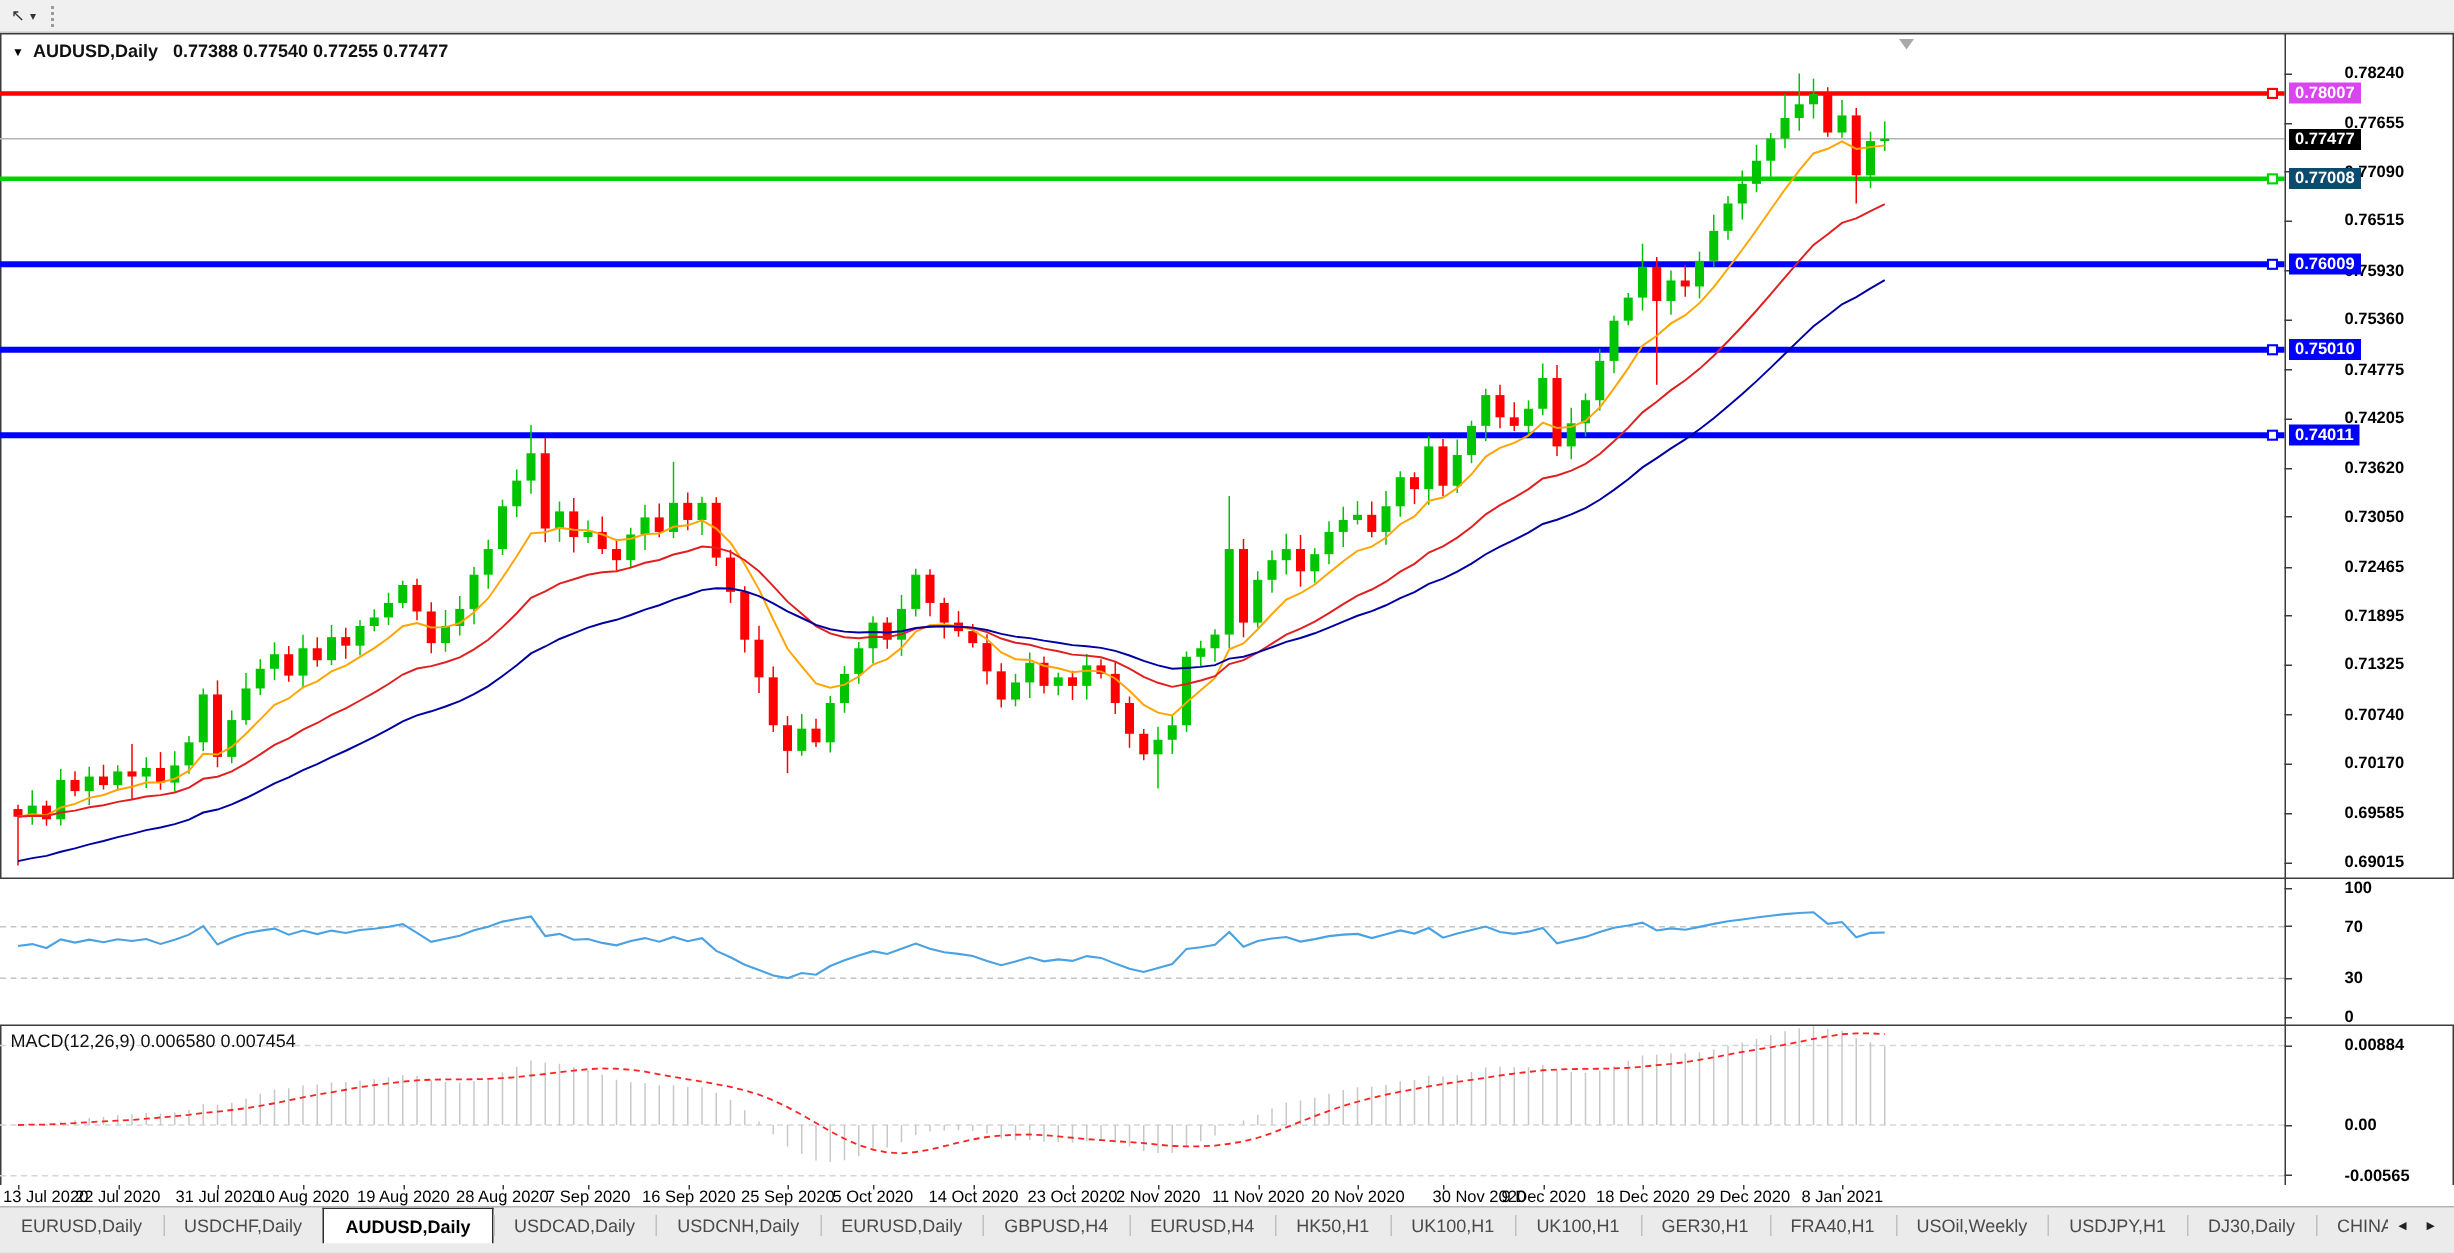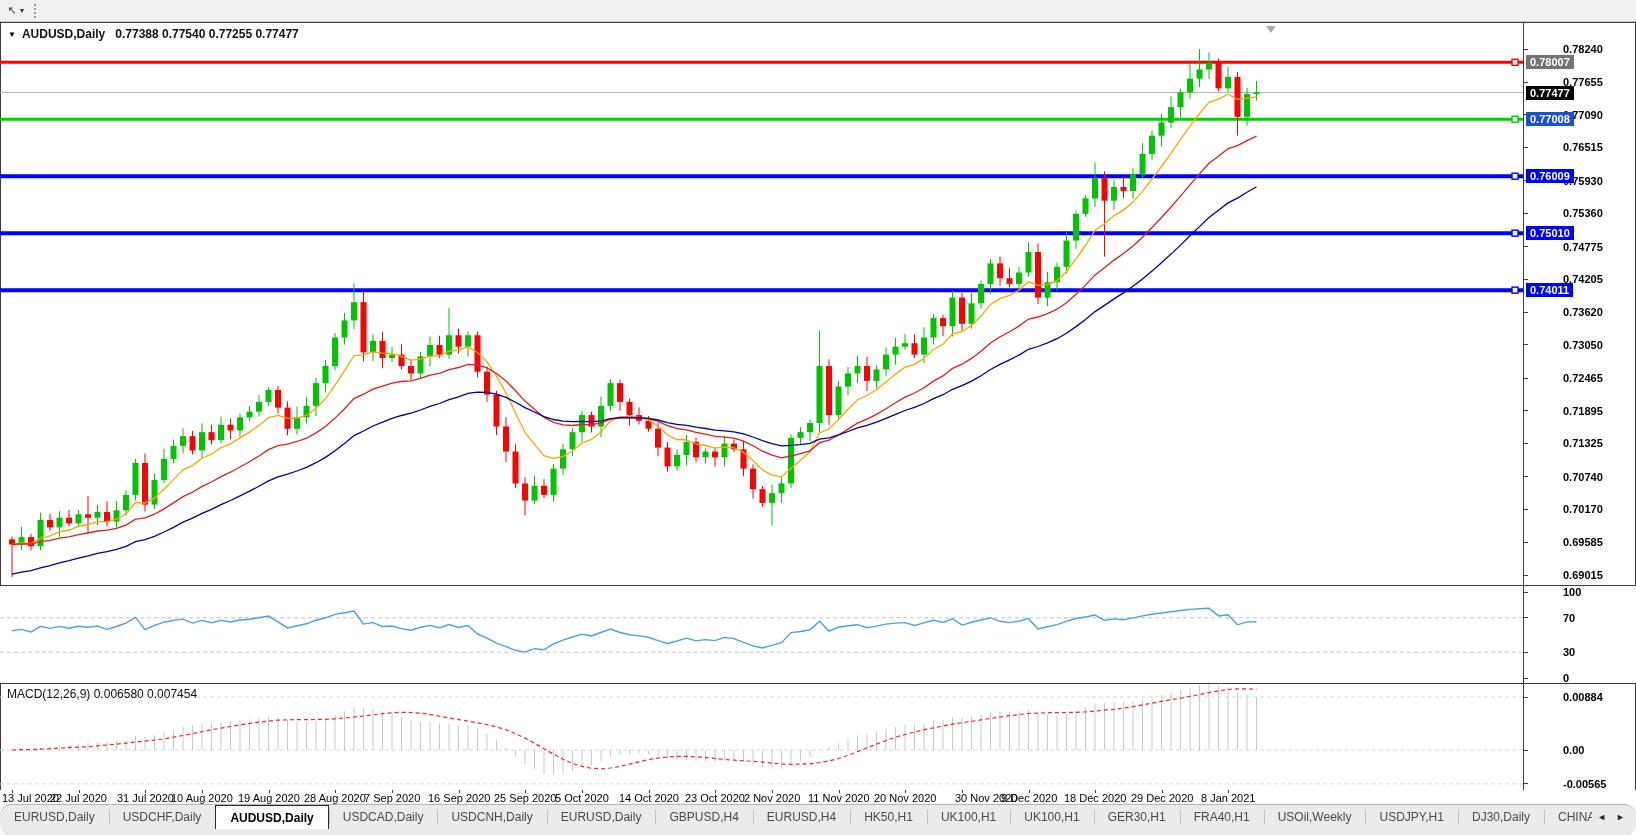--- a/index.html
+++ b/index.html
@@ -44,21 +44,21 @@
   .linelabel{position:absolute;left:1526px;height:14px;line-height:14px;font-size:11px;
              font-weight:bold;color:#fff;padding:0 4px;z-index:3;white-space:nowrap;}
   .datelabel{position:absolute;top:792px;font-size:11px;color:#000;white-space:nowrap;z-index:2;}
   .datetick{position:absolute;top:790px;width:1px;height:3px;background:#3c3c3c;}
   .shift-marker{position:absolute;left:1266px;top:26px;width:0;height:0;z-index:6;
                 border-left:5px solid transparent;border-right:5px solid transparent;
                 border-top:7px solid #a9a9a9;}
 
   
   #tabbar{position:absolute;left:0;top:804px;width:1636px;height:31px;background:#ebebeb;
-          border-top:1px solid #b5b5b5;display:flex;align-items:flex-start;border-radius:12px;}
+          border-top:1px solid #b5b5b5;display:flex;align-items:flex-start;}
   #tabs{display:flex;height:24px;align-items:stretch;overflow:hidden;flex:1;}
   .tab{display:flex;align-items:center;padding:0 14px;font-size:12px;color:#4a4a4a;
        position:relative;cursor:default;white-space:nowrap;}
   .tab:not(.active):not(:first-child)::before{content:"";position:absolute;left:0;top:5px;
        bottom:5px;width:1px;background:#c0c0c0;}
   .tab.active{background:#ffffff;border:1px solid #2b2b2b;border-bottom:none;font-weight:bold;color:#000;}
   .tabscroll{display:flex;align-items:center;height:24px;margin-right:6px;color:#222;}
   .tabscroll span{font-size:9px;padding:0 5px;cursor:default;}
 </style>
 </head>
@@ -541,22 +541,22 @@
       <div class="tickdash" style="top:443px"></div>
       <div class="ptick" style="top:437px">0.71325</div>
       <div class="tickdash" style="top:476px"></div>
       <div class="ptick" style="top:471px">0.70740</div>
       <div class="tickdash" style="top:509px"></div>
       <div class="ptick" style="top:503px">0.70170</div>
       <div class="tickdash" style="top:542px"></div>
       <div class="ptick" style="top:536px">0.69585</div>
       <div class="tickdash" style="top:575px"></div>
       <div class="ptick" style="top:569px">0.69015</div>
-      <div class="linelabel" style="top:55px;background:#737373">0.78007</div>
-      <div class="linelabel" style="top:112px;background:#1d4ed8">0.77008</div>
+      <div class="linelabel" style="top:55px;background:#d946ef">0.78007</div>
+      <div class="linelabel" style="top:112px;background:#0c4a6e">0.77008</div>
       <div class="linelabel" style="top:169px;background:#0000ff">0.76009</div>
       <div class="linelabel" style="top:226px;background:#0000ff">0.75010</div>
       <div class="linelabel" style="top:283px;background:#0000ff">0.74011</div>
       <div class="linelabel" style="top:86px;background:#000000;z-index:4">0.77477</div>
       <div class="tickdash" style="top:592px"></div>
       <div class="ptick" style="top:586px;font-weight:bold">100</div>
       <div class="tickdash" style="top:617px"></div>
       <div class="ptick" style="top:612px;font-weight:bold">70</div>
       <div class="tickdash" style="top:652px"></div>
       <div class="ptick" style="top:646px;font-weight:bold">30</div>

